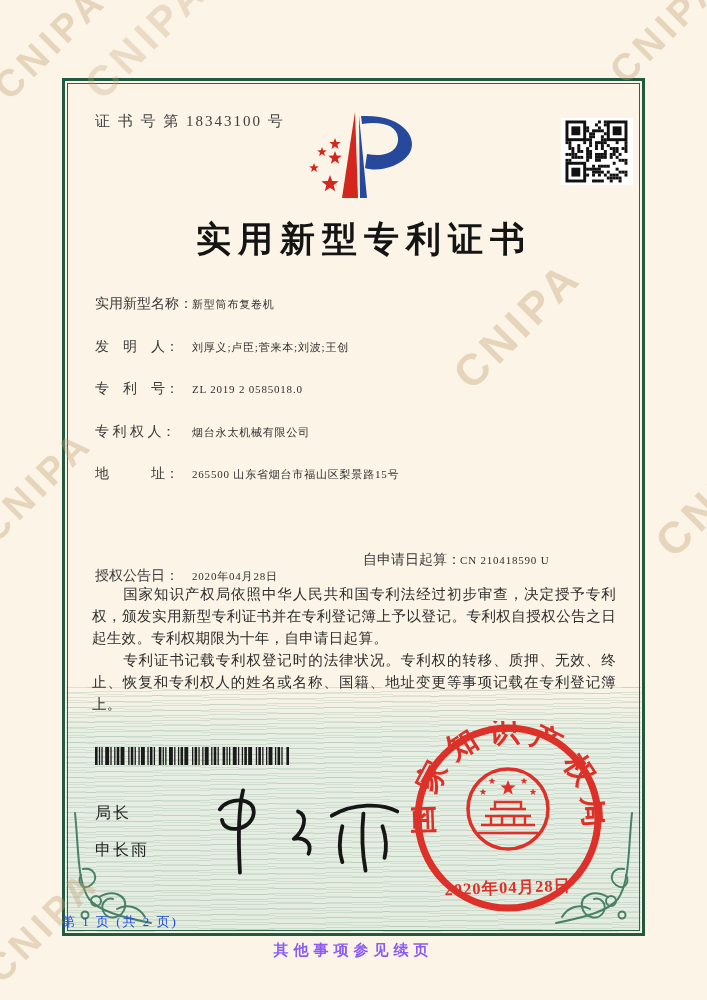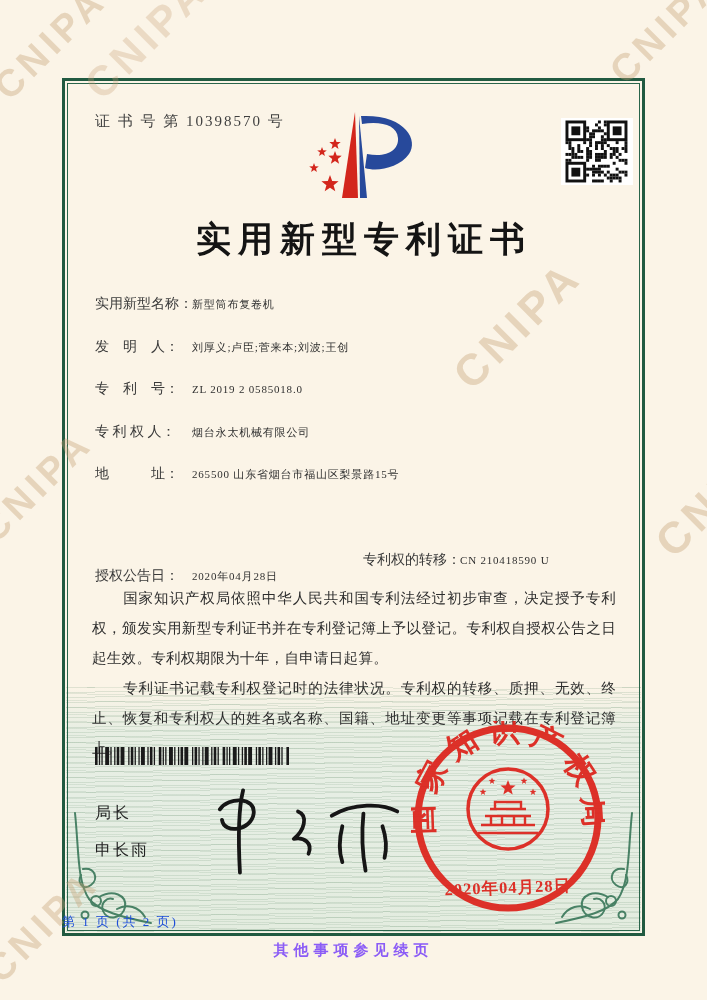--- a/index.html
+++ b/index.html
@@ -53,21 +53,21 @@
     text-align:center; font-size:35px; font-weight:bold; letter-spacing:7px; color:#141414;
   }
   .fields{position:absolute; z-index:4; left:95px; top:294px; width:522px;}
   .field-row{height:42.5px; white-space:nowrap;}
   .flabel{display:inline-block; width:97px; font-size:14px; color:#3a3a3a; vertical-align:baseline;}
   .fvalue{font-size:11px; color:#303030; letter-spacing:0.8px;}
   .grant-row{position:absolute; z-index:4; left:95px; top:550px; width:522px; display:flex; white-space:nowrap;}
   .grant-cell-left{width:268px;margin-top:16px;}
   .body-text{
     position:absolute; z-index:4; left:92px; top:583px; width:524px;
-    font-size:14.5px; line-height:30px; letter-spacing:0.3px;
+    font-size:14.5px; line-height:22px; letter-spacing:0.3px;
     text-align:justify; color:#2d2d2d;
   }
   .body-text p{margin:0; text-indent:2.15em;}
   .barcode{position:absolute; z-index:4; left:95px; top:747px; width:196px; height:18px;}
   .signer{position:absolute; z-index:4; left:95px; top:794px; font-size:16px; letter-spacing:2px; color:#222; line-height:37px;}
   .signature{position:absolute; z-index:4; left:205px; top:784px; width:205px; height:95px;}
   .seal{position:absolute; z-index:5; left:411px; top:721px; width:194px; height:194px; opacity:0.92;}
   .page-info{
     position:absolute; z-index:4; left:62px; width:580px; top:913px;
     text-align:left; font-size:13px; letter-spacing:2px; color:#1d4ed8;
@@ -107,21 +107,21 @@
         <path d="M6,2 C10,40 8,70 20,88 C30,100 52,106 82,112"></path>
         <path d="M14,58 C26,56 30,68 22,74 C14,80 8,72 12,64"></path>
         <path d="M30,86 C44,78 58,84 56,96 C54,108 38,110 34,100 C31,92 38,86 44,88"></path>
         <path d="M48,98 C58,92 70,96 76,106"></path>
         <circle cx="27" cy="90" r="5"></circle>
         <circle cx="16" cy="104" r="3.5"></circle>
       </g>
     </svg>
   </div>
 
-  <div class="cert-no">证 书 号 第 10398570 号</div>
+  <div class="cert-no">证 书 号 第 18343100 号</div>
 
   <svg class="logo" viewBox="0 0 140 100">
     <polygon points="55,92 68,6 71,92" fill="#d3261c"></polygon>
     <polygon points="72,10 80,92 73,92" fill="#27499b"></polygon>
     <path d="M74,10 C118,8 132,34 122,48 C112,62 90,66 78,62 L80,48 C100,52 112,44 111,32 C110,19 94,15 75,18 Z" fill="#27499b"></path>
     <g id="logo-stars">
         <polygon points="48.0,32.0 49.5,36.0 53.7,36.1 50.4,38.8 51.5,42.9 48.0,40.5 44.5,42.9 45.6,38.8 42.3,36.1 46.5,36.0" fill="#d3261c"></polygon>
         <polygon points="35.0,41.0 36.2,44.3 39.8,44.5 37.0,46.6 37.9,50.0 35.0,48.1 32.1,50.0 33.0,46.6 30.2,44.5 33.8,44.3" fill="#d3261c"></polygon>
         <polygon points="48.0,45.0 49.7,49.6 54.7,49.8 50.8,52.9 52.1,57.7 48.0,54.9 43.9,57.7 45.2,52.9 41.3,49.8 46.3,49.6" fill="#d3261c"></polygon>
         <polygon points="27.0,57.0 28.2,60.3 31.8,60.5 29.0,62.6 29.9,66.0 27.0,64.1 24.1,66.0 25.0,62.6 22.2,60.5 25.8,60.3" fill="#d3261c"></polygon>
@@ -291,21 +291,21 @@
     <div class="field-row">
       <span class="flabel">地　　　址：</span><span class="fvalue">265500 山东省烟台市福山区梨景路15号</span>
     </div>
   </div>
 
   <div class="grant-row">
     <div class="grant-cell-left">
       <span class="flabel">授权公告日：</span><span class="fvalue">2020年04月28日</span>
     </div>
     <div>
-      <span class="flabel">专利权的转移：</span><span class="fvalue">CN 210418590 U</span>
+      <span class="flabel">自申请日起算：</span><span class="fvalue">CN 210418590 U</span>
     </div>
   </div>
 
   <div class="body-text">
     <p>国家知识产权局依照中华人民共和国专利法经过初步审查，决定授予专利权，颁发实用新型专利证书并在专利登记簿上予以登记。专利权自授权公告之日起生效。专利权期限为十年，自申请日起算。</p>
     <p>专利证书记载专利权登记时的法律状况。专利权的转移、质押、无效、终止、恢复和专利权人的姓名或名称、国籍、地址变更等事项记载在专利登记簿上。</p>
   </div>
 
   <svg class="barcode" id="barcode" viewBox="0 0 196 18" preserveAspectRatio="none">
       <rect x="0.00" y="0" width="2.60" height="18" fill="#1a1a1a"></rect>

